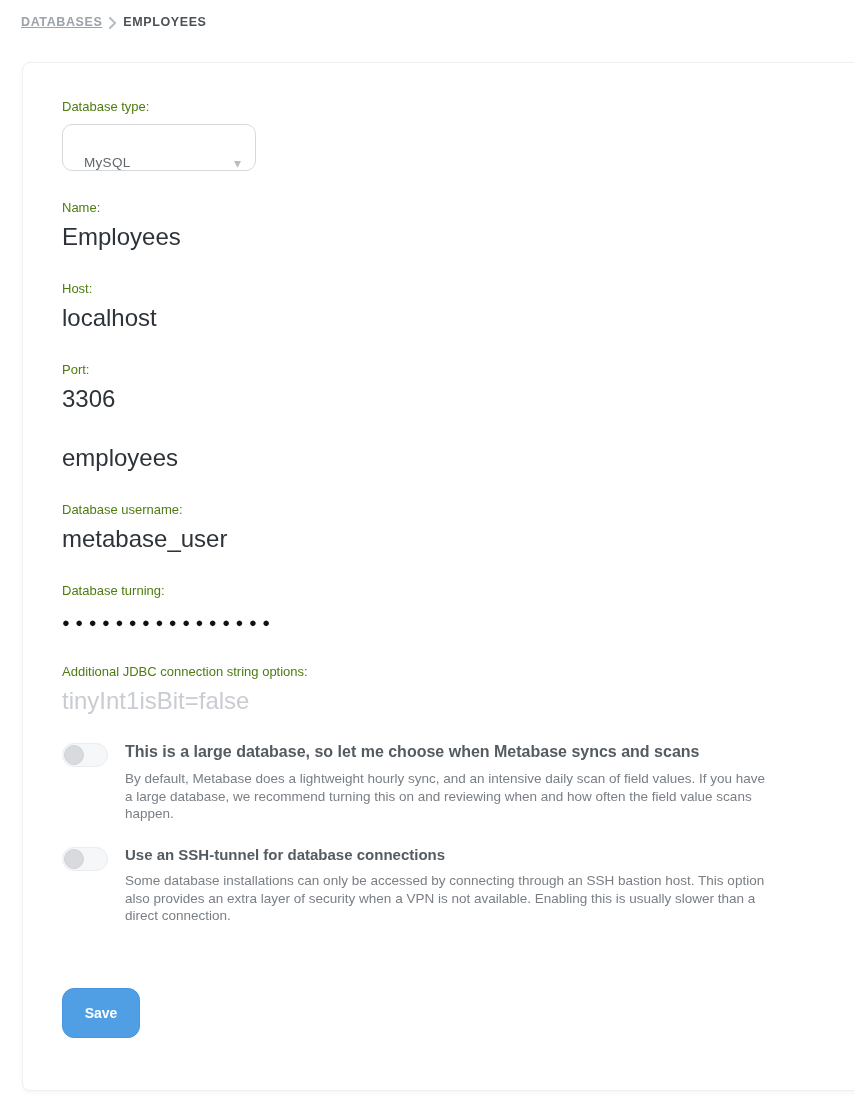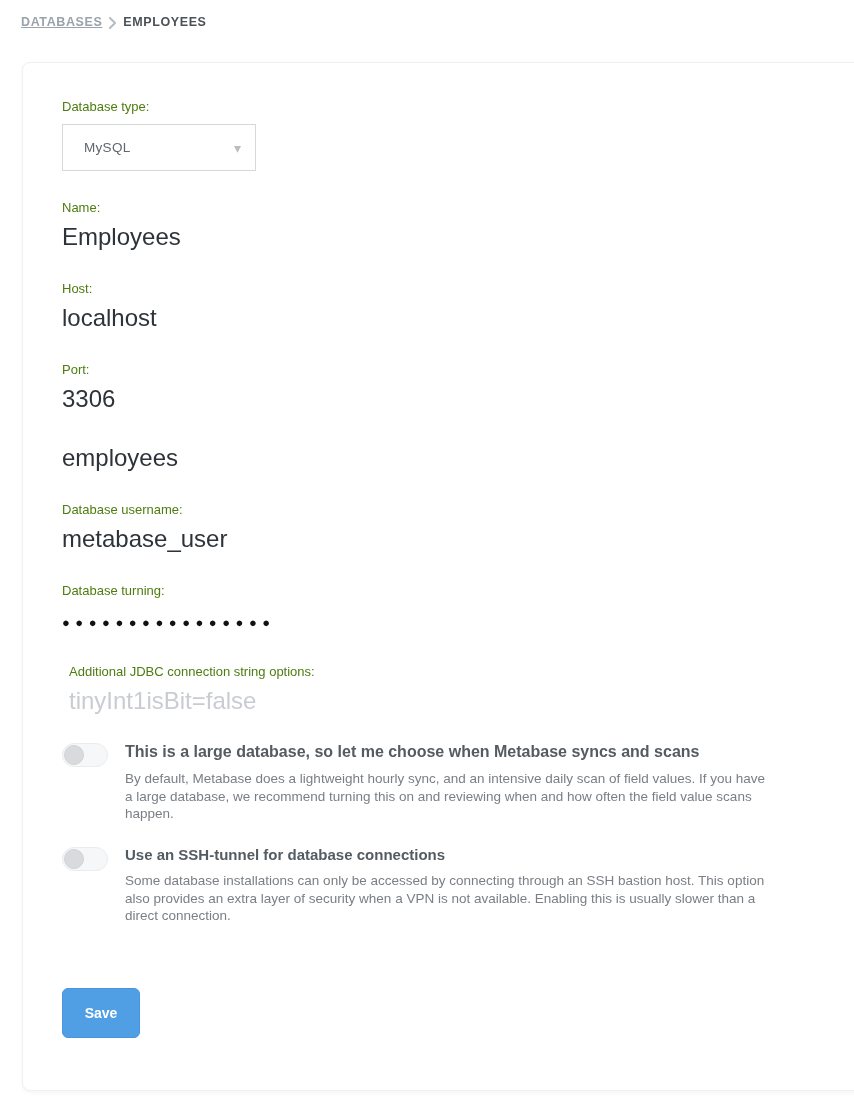--- a/index.html
+++ b/index.html
@@ -52,22 +52,22 @@
   }
   .field input::placeholder { color: #c9ccd1; opacity: 1; }
   .field input.pw {
     font-size: 13px; letter-spacing: 5.5px; font-weight: 700; color: #111;
     height: 30px; padding-top: 4px;
   }
 
   
   .select {
     width: 194px; height: 47px;
-    border: 1px solid #d6d9db; border-radius: 0;
-    display: flex; align-items: center; justify-content: space-between;
+    border: 1px solid #d6d9db; border-radius: 10px;
+    display: flex; align-items: flex-end; justify-content: space-between;
     padding: 0 14px 0 21px;
     cursor: pointer; background: #fff;
     margin-top: 10px;
   }
   .select-value { font-size: 13.5px; color: #60686f; letter-spacing: 0.3px; }
   .select-caret { color: #b9bdc1; font-size: 14px; line-height: 1; }
 
   
   .toggle-row { display: flex; margin-bottom: 23px; }
   .toggle {
@@ -94,21 +94,21 @@
     max-width: 645px;
     font-size: 13.5px; color: #797f85; line-height: 1.3;
   }
 
   
   .save-btn {
     margin-top: 40px;
     width: 78px; height: 50px;
     background: #509EE3;
     border: 1px solid #4795dd;
-    border-radius: 6px;
+    border-radius: 12px;
     color: #fff; font-weight: 700; font-size: 14px;
     font-family: "Liberation Sans", sans-serif;
     cursor: pointer;
   }
 </style>
 </head>
 <body>
 
 <div class="breadcrumb">
   <span class="crumb">DATABASES</span>
@@ -152,21 +152,21 @@
   <div class="field">
     <div class="field-label">Database username:</div>
     <input type="text" value="metabase_user" style="">
   </div>
 
   <div class="field">
     <div class="field-label">Database turning:</div>
     <input type="text" class="pw" value="●●●●●●●●●●●●●●●●" style="">
   </div>
 
-  <div class="field" style="margin-bottom:26px;margin-left:7px;">
+  <div class="field" style="margin-bottom:26px;">
     <div class="field-label">Additional JDBC connection string options:</div>
     <input type="text" placeholder="tinyInt1isBit=false" style="">
   </div>
 
   <div class="toggle-row">
     <div class="toggle">
       <div class="knob"></div>
     </div>
     <div class="toggle-text">
       <div class="toggle-heading lg">This is a large database, so let me choose when Metabase syncs and scans</div>

